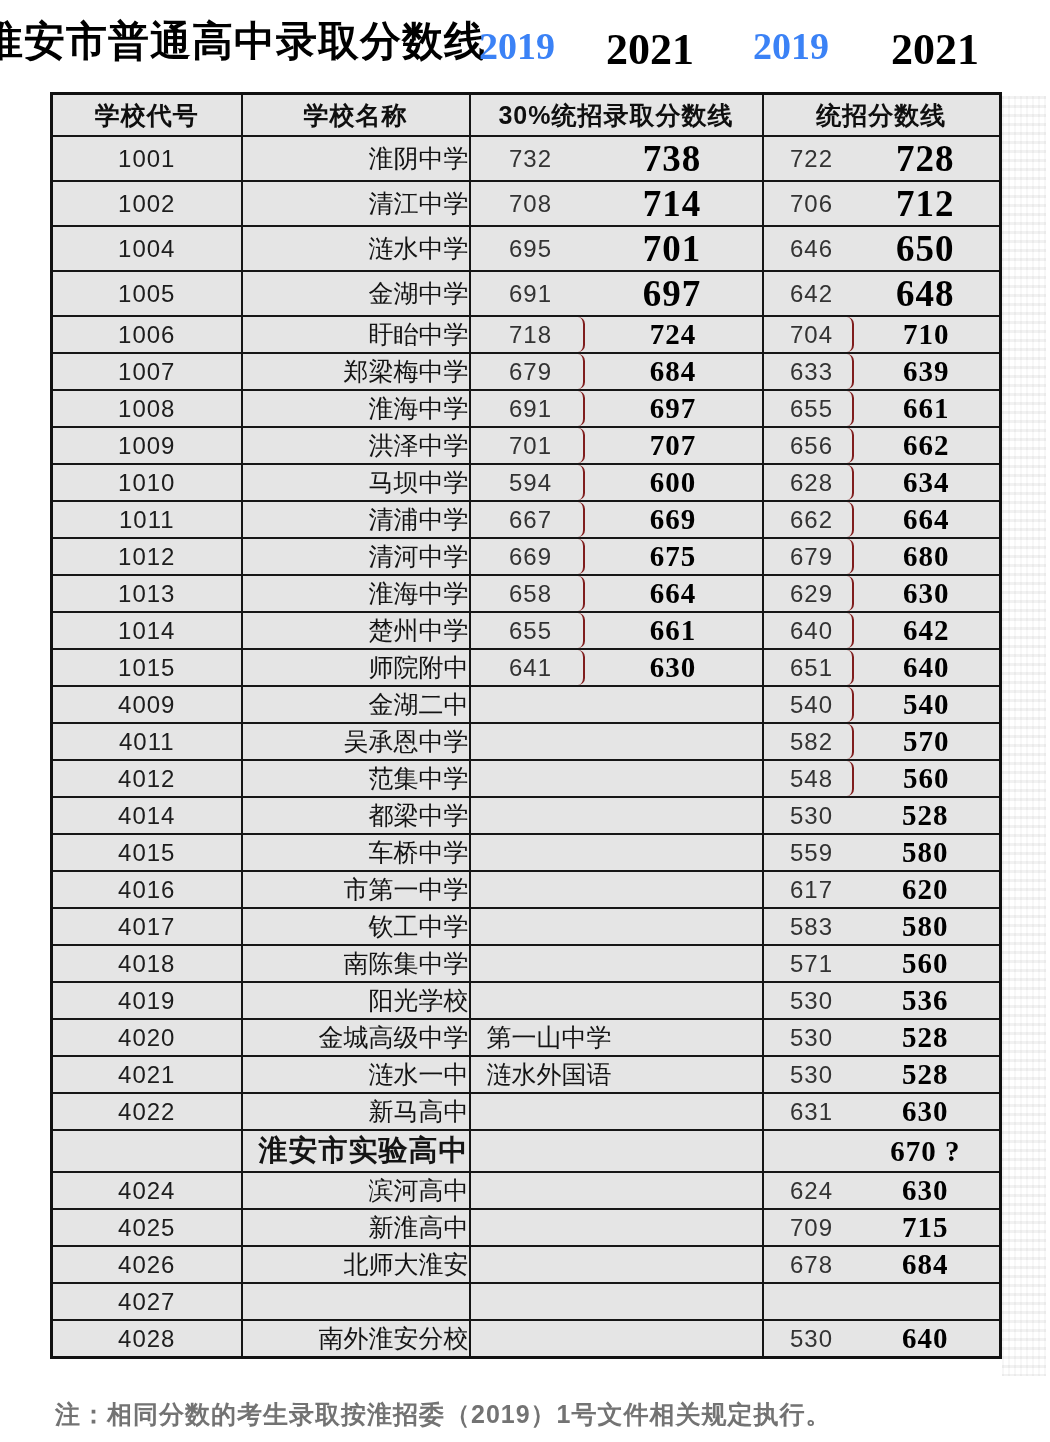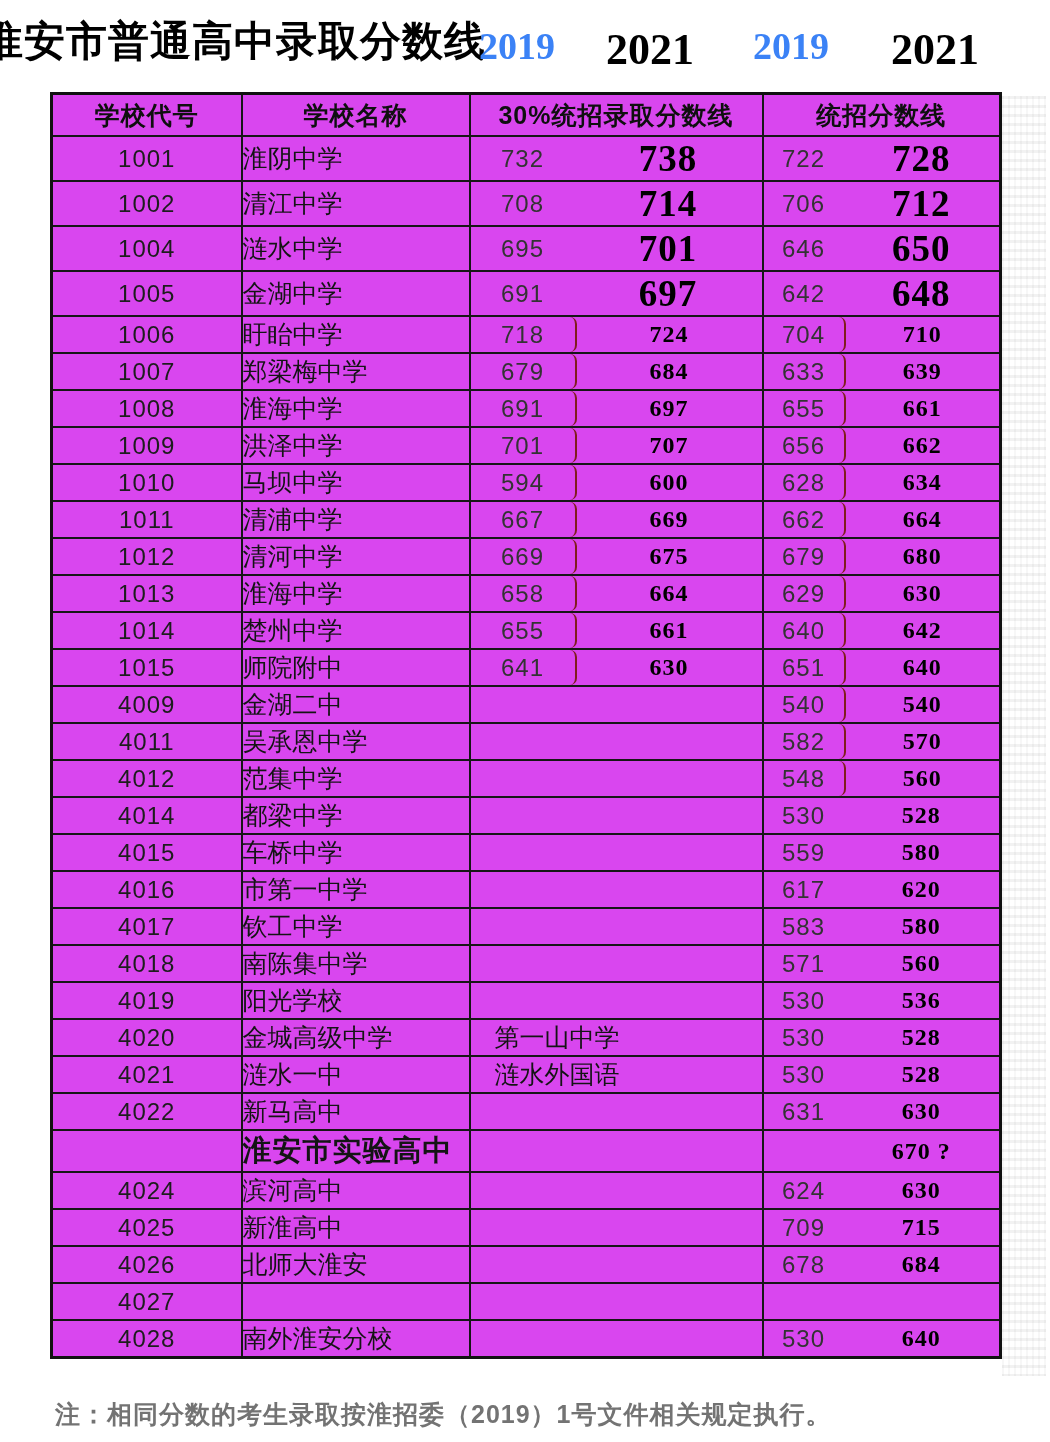--- a/index.html
+++ b/index.html
@@ -16,46 +16,46 @@
   }
   .yr.scan{font-size:38px;color:#3b82f6;}
   .yr.ovl{font-size:44px;color:#000;}
   .y1{left:479px;}
   .y2{left:606px;}
   .y3{left:753px;}
   .y4{left:891px;}
 
   table.t{
     position:absolute;left:50px;top:92px;width:949px;
-    border-collapse:collapse;table-layout:fixed;background:#d946ef;
+    border-collapse:collapse;table-layout:fixed;background:#e5e5e5;
     border:3px solid #111;
   }
   .t th,.t td{border:2px solid #161616;padding:0;vertical-align:middle;overflow:visible;}
   .t thead th{height:40px;font-size:25px;font-weight:700;color:#0f0f0f;text-align:center;letter-spacing:1px;}
   .t tbody td{height:35px;}
   td.code{font-size:24px;text-align:center;letter-spacing:1px;color:#1d1d1d;}
-  td.name{font-size:25px;text-align:left;color:#141414;white-space:nowrap;}
+  td.name{font-size:25px;text-align:right;color:#141414;white-space:nowrap;}
   td.name.bold{font-weight:bold;font-size:29px;letter-spacing:1px;}
   td.score{padding:0;}
   .cellflex{display:flex;align-items:stretch;height:100%;}
   .s19{
     display:flex;align-items:center;justify-content:center;
-    font-size:24px;color:#333;letter-spacing:1px;
+    font-size:24px;color:#333;letter-spacing:1px;padding-left:8px;
   }
   .c3 .s19{width:104px;}
   .c4 .s19{width:80px;}
   .s19.div{border-right:2px solid #7f1d1d;border-radius:7px;}
   .s21{
     flex:1;display:flex;align-items:center;justify-content:center;
-    font-family:"Liberation Serif",serif;font-weight:700;font-size:24px;color:#000;
+    font-family:"Liberation Serif",serif;font-weight:700;font-size:29px;color:#000;
     letter-spacing:1px;white-space:nowrap;
   }
   .s21.big{font-size:37px;}
   .alt30{
-    display:flex;align-items:center;height:100%;padding-left:24px;
+    display:flex;align-items:center;height:100%;padding-left:16px;
     font-size:25px;color:#141414;white-space:nowrap;
   }
   .noise{
     position:absolute;left:1002px;top:96px;width:44px;height:1280px;
     background:
       repeating-linear-gradient(180deg, rgba(0,0,0,0.05) 0 3px, rgba(0,0,0,0) 3px 9px),
       repeating-linear-gradient(90deg, rgba(0,0,0,0.03) 0 2px, rgba(0,0,0,0) 2px 6px);
   }
   .footnote{
     position:absolute;left:55px;top:1398px;font-size:25px;font-weight:600;

